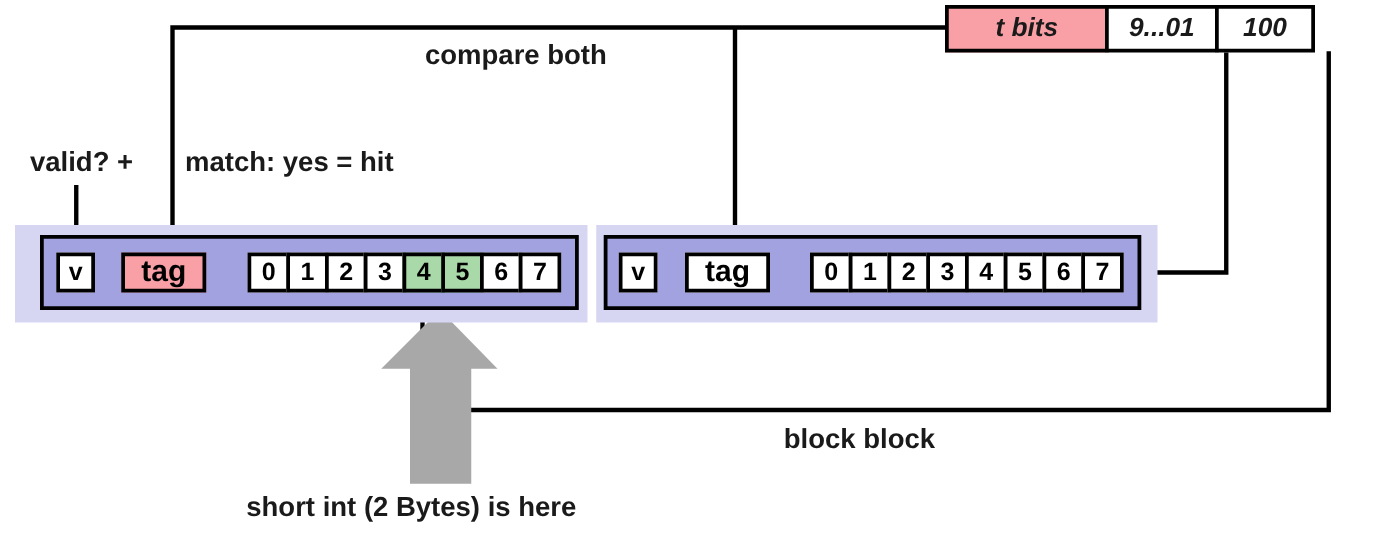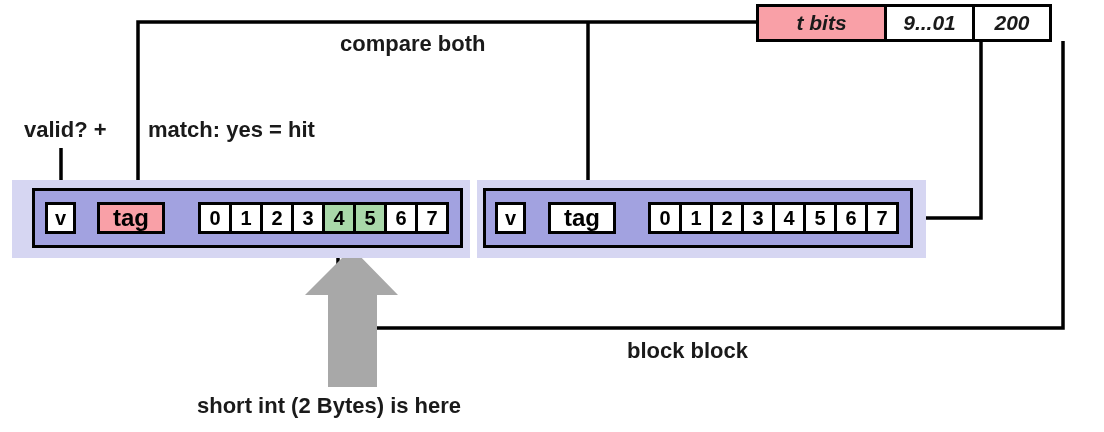--- a/index.html
+++ b/index.html
@@ -57,21 +57,21 @@
     <path d="M588 22 L588 203"></path>
     <path d="M61 148 L61 203"></path>
     <path d="M981 41 L981 218 L924 218"></path>
     <path d="M1063 41 L1063 328 L338 328 L338 236"></path>
     <polygon points="352,248 398,295 377,295 377,387 328,387 328,295 305,295"></polygon>
   </svg>
 
   <div class="address">
     <div class="addr-box w1 pink">t bits</div>
     <div class="addr-box w2">9...01</div>
-    <div class="addr-box w3">200</div>
+    <div class="addr-box w3">100</div>
   </div>
 
   <div class="label lb-22" style="left:340px;top:31px;width:225px;text-align:left;">compare both</div>
   <div class="label lb-22" style="left:148px;top:117px;">match: yes = hit</div>
   <div class="label lb-22" style="left:24px;top:117px;">valid?  +</div>
   <div class="label lb-22" style="left:627px;top:338px;">block block</div>
   <div class="label lb-23" style="left:197px;top:392px;">short int (2 Bytes) is here</div>
 
   <div class="lavender" style="left:12px;top:180px;width:458px;height:78px;"></div>
   <div class="cache-line" style="left:32px;top:188px;width:431px;">

